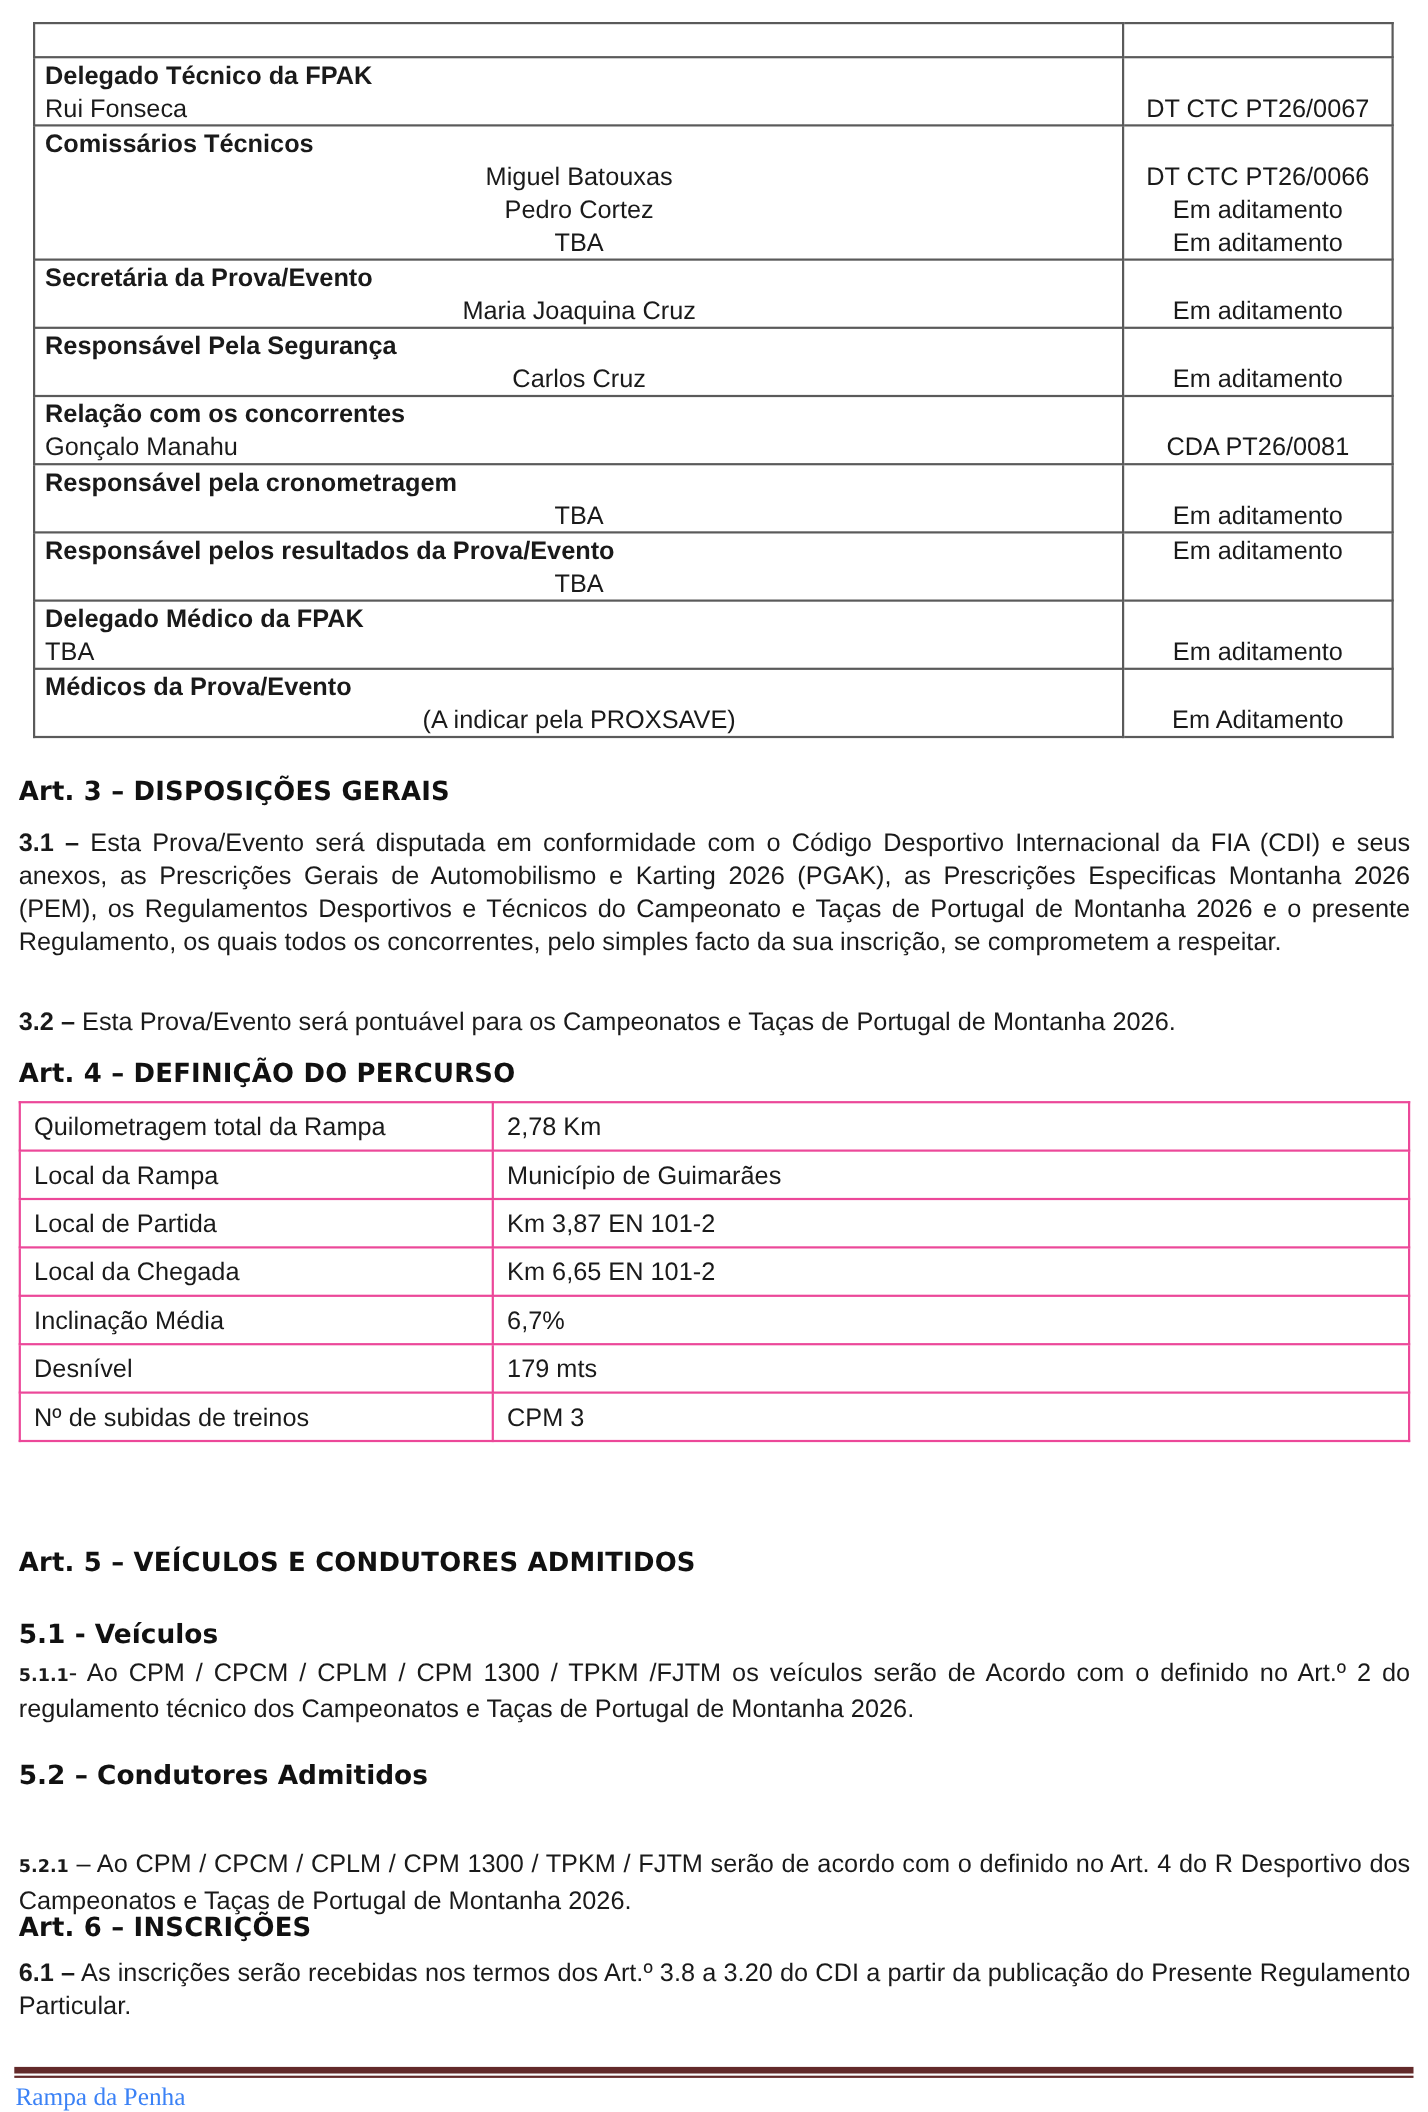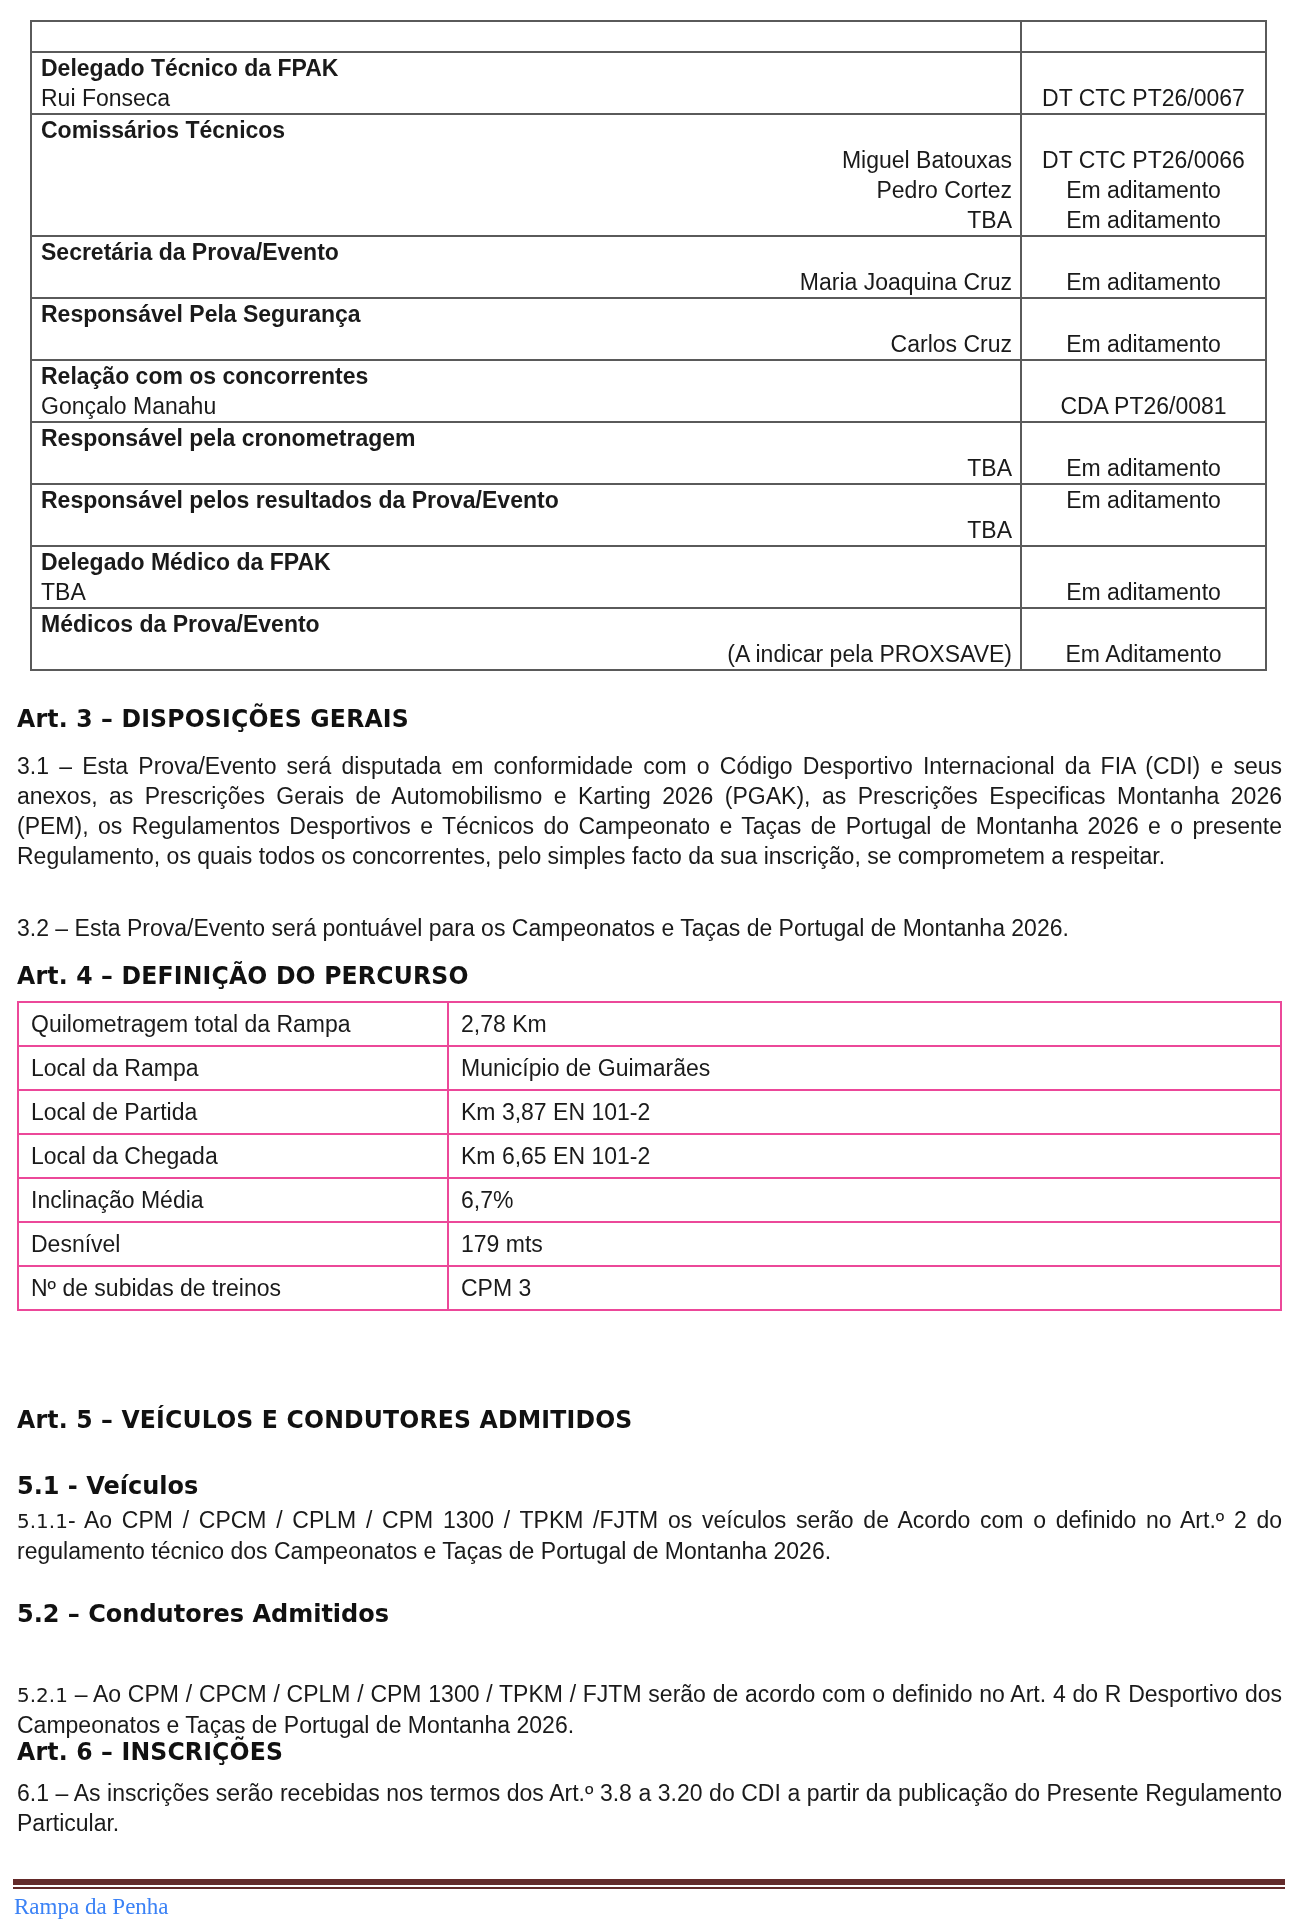--- a/index.html
+++ b/index.html
@@ -11,38 +11,38 @@
   .officials {
     position:absolute; left:30px; top:20px; width:1237px;
     border:2px solid #22c55e; border-collapse:collapse;
   }
   .officials td { border:2px solid #5a5a5a; padding:0; vertical-align:top; font-size:23px; line-height:30px; }
   .officials td.c1 { width:971px; padding:0 8px 0 9px; }
   .officials td.c2 { padding:0 8px; text-align:center; }
   .officials tr.spacer td { height:29px; }
   .role { font-weight:bold; }
   .name-left { text-align:left; }
-  .name-right { text-align:right; }
+  .name-right { text-align:center; }
   .gap { height:30px; }
   
   .h-art {
     position:absolute; left:17px; font-weight:bold; font-size:24px;
     letter-spacing:0.2px; color:#111; margin:0;
     font-family:"DejaVu Sans", sans-serif; transform:scaleX(0.98); transform-origin:left;
   }
   .para {
     position:absolute; left:17px; width:1265px; font-size:23px; line-height:30px;
     text-align:justify; margin:0; color:#1a1a1a;
   }
-  .para b { font-weight:normal; }
+  .para b { font-weight:bold; }
   .sub-h {
     position:absolute; left:17px; font-weight:bold; font-size:24px; margin:0;
     font-family:"DejaVu Sans", sans-serif; color:#111;
   }
-  .num-b { font-weight:normal; font-size:20px; font-family:"DejaVu Sans", sans-serif; }
+  .num-b { font-weight:bold; font-size:16px; font-family:"DejaVu Sans", sans-serif; }
   
   .course {
     position:absolute; left:17px; top:1001px; width:1265px;
     border:2px solid #5a5a5a; border-collapse:collapse;
   }
   .course td {
     border:2px solid #ec4899; height:42px; padding:0 0 0 12px;
     font-size:23px; vertical-align:middle;
   }
   .course td.k { width:416px; }

